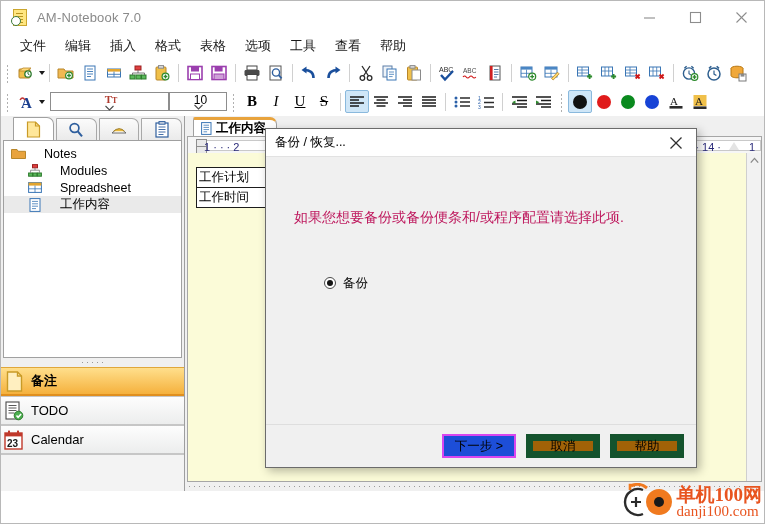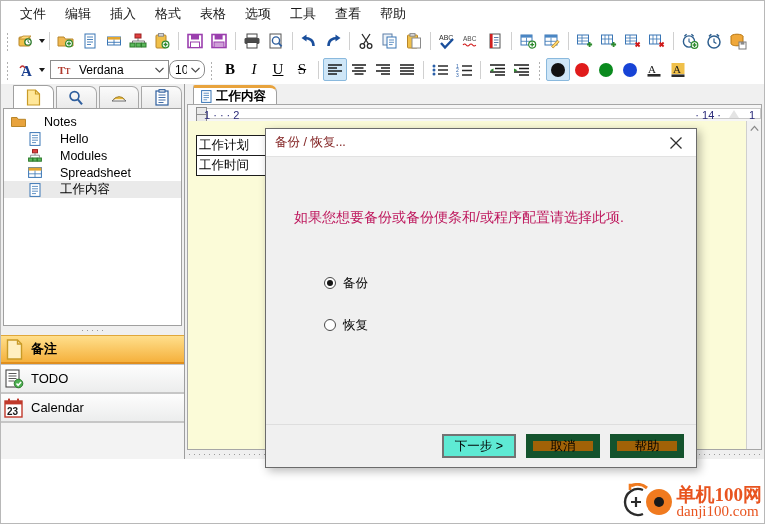--- a/index.html
+++ b/index.html
@@ -33,26 +33,26 @@
   .grip{width:7px;height:20px;margin:0 2px;
     background-image:radial-gradient(circle,#b0b0b0 1px,transparent 1px);
     background-size:3px 4px;background-position:1px 1px;background-repeat:repeat-y;}
   .sep{width:1px;height:18px;background:#d0d0d0;margin:0 4px;}
   .tbtn{width:24px;height:23px;display:flex;align-items:center;justify-content:center;position:relative;}
   .tbtn.sel{background:#cfe6f7;border:1px solid #8ab9dd;border-radius:2px;box-sizing:border-box;}
   .tbtn svg{display:block;}
   .caret{width:0;height:0;border-left:3.5px solid transparent;border-right:3.5px solid transparent;border-top:4px solid #1a1a1a;margin-left:1px;}
 
   
-  .combo{height:19px;border:1px solid #8d8d8d;background:#fff;display:flex;align-items:center;box-sizing:border-box;}
+  .combo{height:19px;border:1px solid #8d8d8d;background:#fff;display:flex;align-items:center;box-sizing:border-box;flex-direction:column;}
   .combo .lbl{font-size:12px;padding-left:5px;flex:1;white-space:nowrap;overflow:hidden;}
   .combo .arw{width:17px;display:flex;align-items:center;justify-content:center;}
   .font-combo{width:119px;}
   .font-combo .ficon{width:20px;text-align:center;font-size:11px;color:#b03a2e;font-family:"Liberation Serif",serif;font-weight:bold;padding-left:3px;}
-  .size-combo{width:36px;border-radius:8px;}
+  .size-combo{width:58px;}
   .dot{width:14px;height:14px;border-radius:50%;}
 
   
   .body{display:flex;height:375px;}
   .sidebar{width:184px;display:flex;flex-direction:column;background:#f0f0f0;border-right:1px solid #9e9e9e;box-sizing:border-box;}
 
   
   .sbtabs{height:24px;display:flex;align-items:flex-end;padding-left:12px;background:#f0f0f0;}
   .sbtab{width:41px;height:22px;margin-right:2px;display:flex;align-items:center;justify-content:center;
      background:linear-gradient(#fbfbfb,#eaeaea);border:1px solid #a8a8a8;border-bottom:none;
@@ -108,41 +108,66 @@
   
   .watermark{position:absolute;right:2px;bottom:2px;display:flex;align-items:center;pointer-events:none;}
   .wm-txt{margin-left:2px;line-height:1.0;}
   .wm-top{font-size:19px;color:#e8541f;font-family:"Liberation Serif",serif;font-weight:bold;}
   .wm-bot{font-size:15px;color:#e8541f;font-family:"Liberation Serif",serif;}
 
   
   .dlg{position:absolute;left:264px;top:127px;width:432px;height:340px;background:#f0f0f0;
      border:1px solid #6b6b6b;box-shadow:3px 3px 9px rgba(0,0,0,.28);box-sizing:border-box;display:flex;flex-direction:column;}
   .dlg-title{height:27px;background:#fff;display:flex;align-items:center;border-bottom:1px solid #e2e2e2;}
-  .dlg-title .t{font-size:12.5px;padding-left:9px;color:#7f1d1d;}
+  .dlg-title .t{font-size:12.5px;padding-left:9px;color:#000000;}
   .dlg-close{margin-left:auto;width:40px;height:27px;display:flex;align-items:center;justify-content:center;color:#333;}
   .dlg-body{flex:1;position:relative;padding:26px 28px 0 28px;}
   .dlg-desc{font-size:14px;color:#be185d;line-height:1.5;margin-top:24px;}
   .radios{margin-top:40px;padding-left:30px;}
   .radio-row{display:flex;align-items:center;height:30px;font-size:12.5px;}
   .rb{width:12px;height:12px;border:1px solid #4a4a4a;border-radius:50%;background:#fff;margin-right:7px;
       display:flex;align-items:center;justify-content:center;box-sizing:border-box;}
   .rb i{width:6px;height:6px;border-radius:50%;background:#151515;display:none;}
   .rb.on i{display:block;}
   .dlg-foot{height:42px;display:flex;align-items:center;justify-content:flex-end;padding-right:12px;
       border-top:1px solid #dedede;background:#f0f0f0;}
   .dbtn{min-width:74px;height:24px;padding:0 10px;margin-left:10px;background:#a16207;border:7px solid #14532d;
       display:flex;align-items:center;justify-content:center;font-size:12.5px;box-sizing:border-box;}
-  .dbtn.default{border:2px solid #737373;background:#5eead4;}
+  .dbtn.default{border:2px solid #d946ef;background:#1d4ed8;}
 </style>
 </head>
 <body>
 
 <div class="app">
 
+  <div class="titlebar">
+    <div class="title-icon">
+      <div class="pg"></div>
+        <div class="gl"></div>
+    </div>
+    <div class="title-text">AM-Notebook  7.0</div>
+    <div class="win-btns">
+      <div class="win-btn">
+        <svg width="13" height="13" viewBox="0 0 13 13">
+            <line x1="1" y1="7" x2="12" y2="7" stroke="#8d8d8d" stroke-width="1.1"></line>
+          </svg>
+      </div>
+      <div class="win-btn">
+        <svg width="13" height="13" viewBox="0 0 13 13">
+            <rect x="1.5" y="1.5" width="10" height="10" fill="none" stroke="#8d8d8d" stroke-width="1.1"></rect>
+          </svg>
+      </div>
+      <div class="win-btn">
+        <svg width="13" height="13" viewBox="0 0 13 13">
+            <line x1="1.5" y1="1.5" x2="11.5" y2="11.5" stroke="#8d8d8d" stroke-width="1.1"></line>
+            <line x1="11.5" y1="1.5" x2="1.5" y2="11.5" stroke="#8d8d8d" stroke-width="1.1"></line>
+          </svg>
+      </div>
+    </div>
+  </div>
 
   <div class="menubar">
     <div class="menu-item">文件</div>
     <div class="menu-item">编辑</div>
     <div class="menu-item">插入</div>
     <div class="menu-item">格式</div>
     <div class="menu-item">表格</div>
     <div class="menu-item">选项</div>
     <div class="menu-item">工具</div>
     <div class="menu-item">查看</div>
@@ -526,29 +551,20 @@
       </div>
 
       <div class="tree">
         <div class="trow">
           <span class="ti">
             <svg width="15" height="12" viewBox="0 0 15 12">
                 <path d="M0.5 1.5h5.5l1.2 1.8h7.3v7.2H0.5Z" fill="#e8a33d" stroke="#b8862a"></path>
               </svg>
           </span>
           <span class="tl">Notes</span>
-        </div>
-        <div class="trow child">
-          <span class="ti">
-            <svg width="12" height="14" viewBox="0 0 12 14">
-                <rect x="1" y="0.6" width="10" height="12.8" fill="#fff" stroke="#3a76b5"></rect>
-                <path d="M3 3.4h6M3 5.8h6M3 8.2h6M3 10.6h4" stroke="#3a76b5" stroke-width=".8"></path>
-              </svg>
-          </span>
-          <span class="tl">Hello</span>
         </div>
         <div class="trow child">
           <span class="ti">
             <svg width="14" height="14" viewBox="0 0 14 14">
               <rect x="4.5" y="0.6" width="5" height="3.2" fill="#e04040" stroke="#9c2020"></rect>
               <rect x="0.6" y="9" width="4" height="3.2" fill="#5bb85b" stroke="#2d7a2d"></rect>
               <rect x="5" y="9" width="4" height="3.2" fill="#5bb85b" stroke="#2d7a2d"></rect>
               <rect x="9.4" y="9" width="4" height="3.2" fill="#5bb85b" stroke="#2d7a2d"></rect>
               <path d="M7 3.8v2.4M2.6 9V6.2h8.8V9" stroke="#7a7a7a" stroke-width=".8" fill="none"></path>
             </svg>
@@ -695,24 +711,20 @@
     <div class="dlg-body">
       <div class="dlg-desc">如果您想要备份或备份便条和/或程序配置请选择此项.</div>
 
       <div class="radios">
         <div class="radio-row">
           <span class="rb on">
               <i></i>
             </span>
           <span>备份</span>
         </div>
-        <div class="radio-row" style="margin-top:12px;">
-          <span class="rb"></span>
-          <span>恢复</span>
-        </div>
       </div>
     </div>
 
     <div class="dlg-foot">
       <div class="dbtn default">下一步 &gt;</div>
       <div class="dbtn">取消</div>
       <div class="dbtn">帮助</div>
     </div>
   </div>
 

